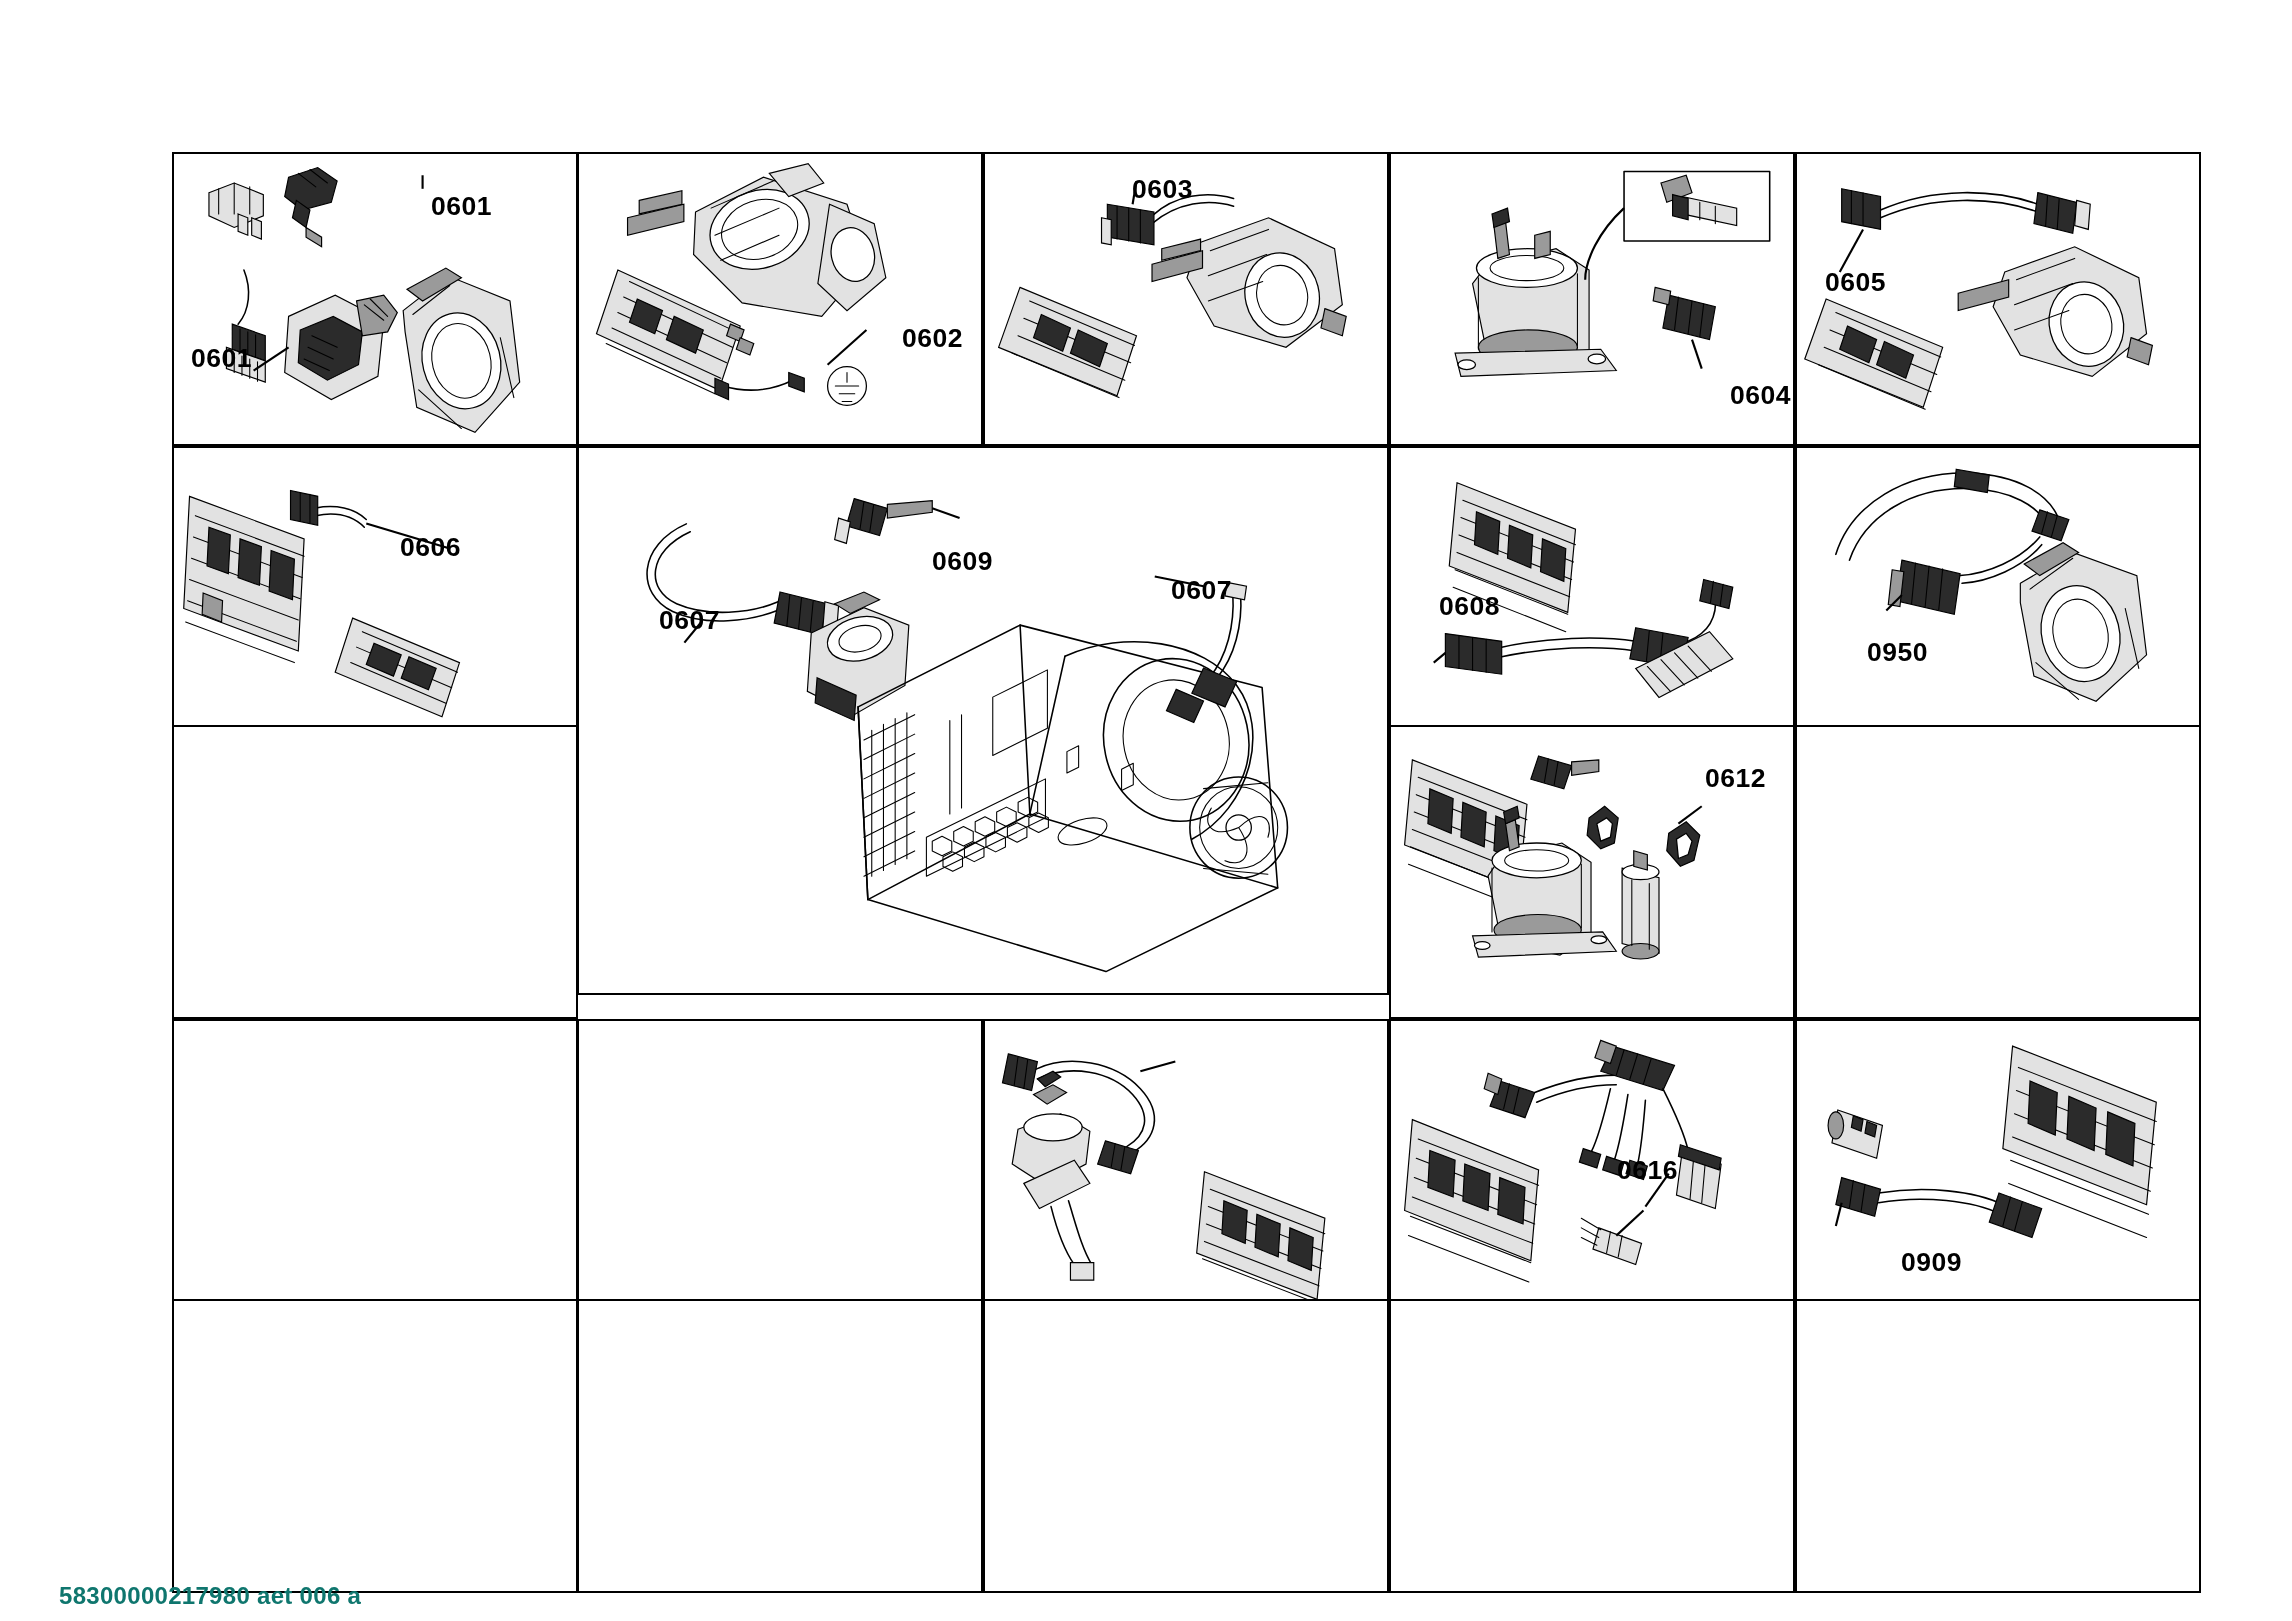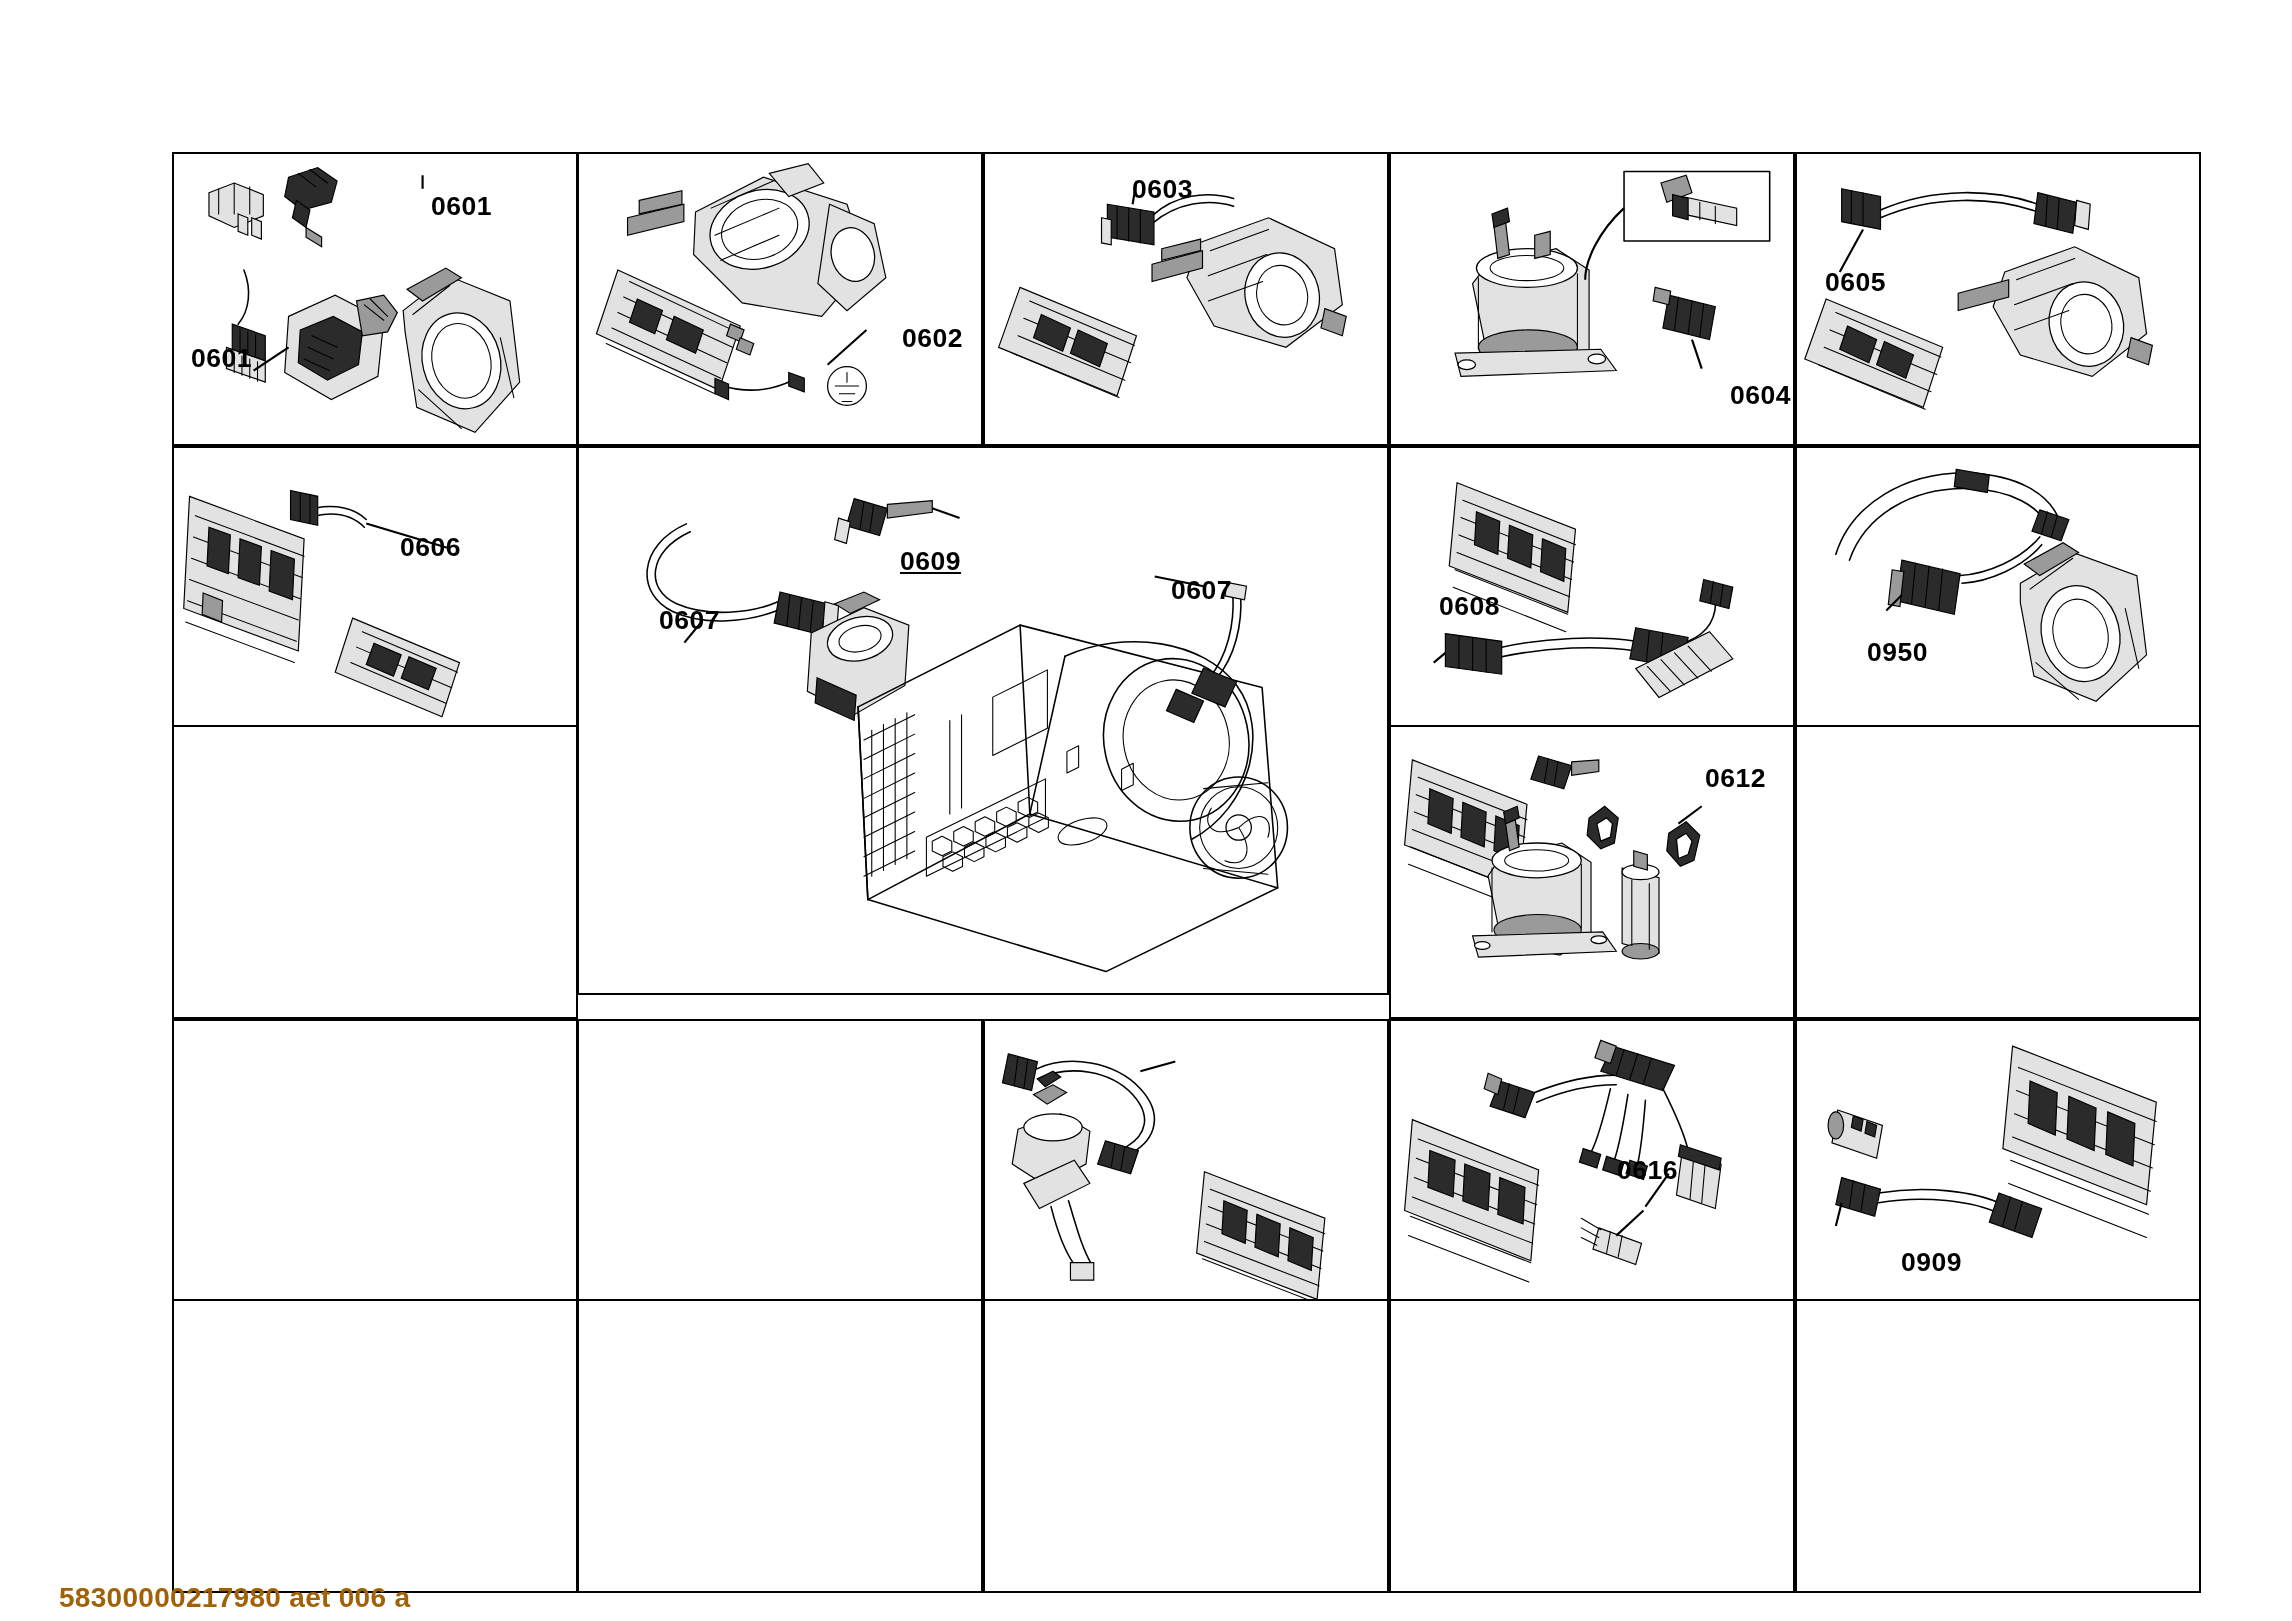--- a/index.html
+++ b/index.html
@@ -40,23 +40,23 @@
     font-weight: bold;
     color: #000;
     white-space: nowrap;
     letter-spacing: 0.5px;
   }
   .footer {
     position: absolute;
     left: 59px;
     top: 1582px;
     font-family: "Liberation Sans", sans-serif;
-    font-size: 28px;
+    font-size: 24px;
     font-weight: bold;
-    color: #a16207;
+    color: #0f766e;
     white-space: nowrap;
     letter-spacing: 0.3px;
   }
   
   .stroke {
     fill: none;
     stroke: #000;
     stroke-width: 1.6;
     stroke-linejoin: round;
     stroke-linecap: round;
@@ -349,21 +349,21 @@
       <path class="stroke" d="M678 150 C 680 182, 672 214, 654 236"></path>
       <path class="fill-dark" d="M640 226 l34 14 l-12 26 l-34 -14 z"></path>
       <path class="fill-dark" d="M612 248 l28 12 l-10 22 l-28 -12 z"></path>
       <path class="fill-light" d="M664 138 l20 4 l-2 14 l-20 -4 z"></path>
 
       <path class="leader" d="M126 178 l-18 22"></path>
       <path class="leader" d="M362 62 l28 10"></path>
       <path class="leader" d="M640 142 l-50 -10"></path>
     </svg>
   </div>
-  <div class="callout" style="left:900px; top:546px;text-decoration:underline;">0609</div>
+  <div class="callout" style="left:932px; top:546px;">0609</div>
   <div class="callout" style="left:659px; top:605px;">0607</div>
   <div class="callout" style="left:1171px; top:575px;">0607</div>
 
   <div class="cell" style="left:1389px; top:446px; width:406px; height:294px;">
     <svg viewBox="0 0 414 300" preserveAspectRatio="none">
 
       <path class="fill-light" d="M68 36 l122 48 l-8 86 l-122 -48 z"></path>
       <path class="stroke-thin" d="M74 54 l116 46 M72 72 l116 46 M70 90 l116 46 M68 108 l116 46 M66 126 l116 46 M64 144 l116 46"></path>
       <path class="fill-dark" d="M88 66 l24 10 l-2 34 l-24 -10 z"></path>
       <path class="fill-dark" d="M122 80 l24 10 l-2 34 l-24 -10 z"></path>

